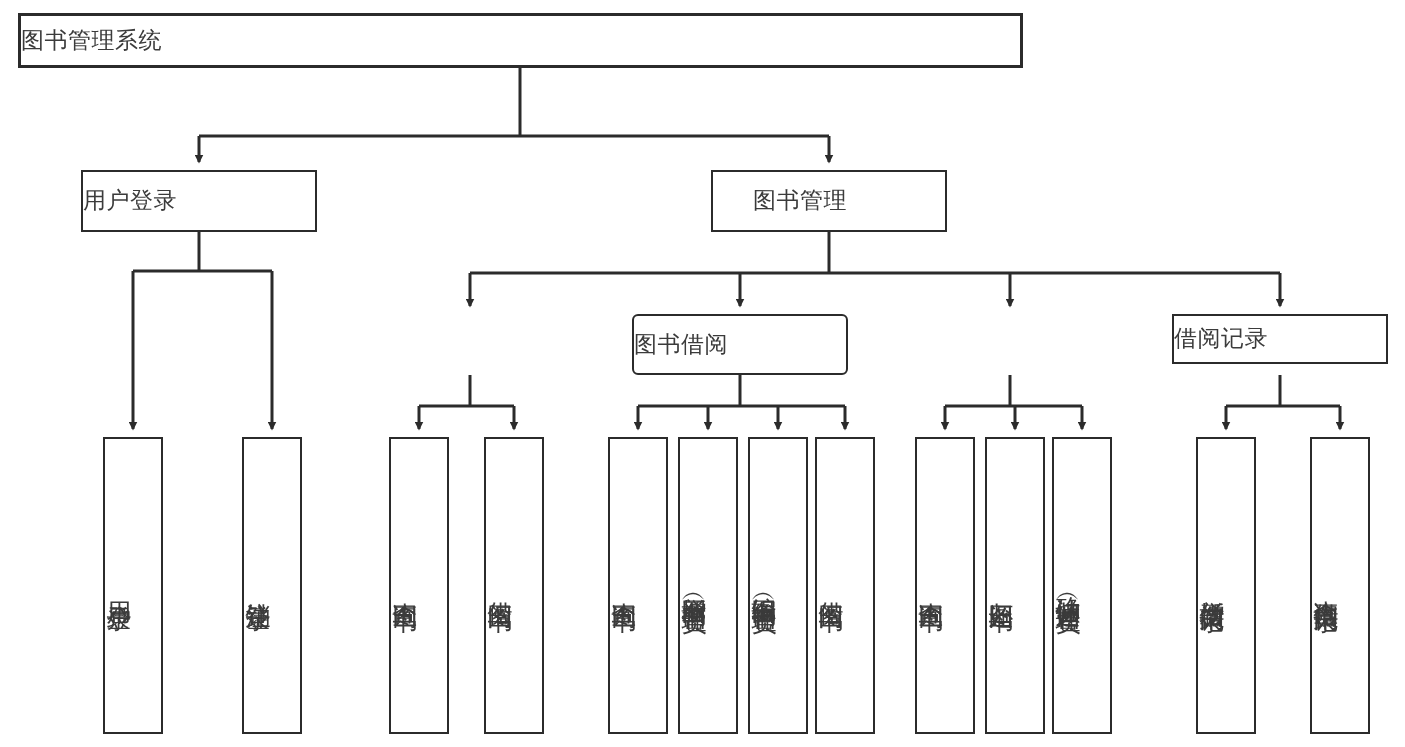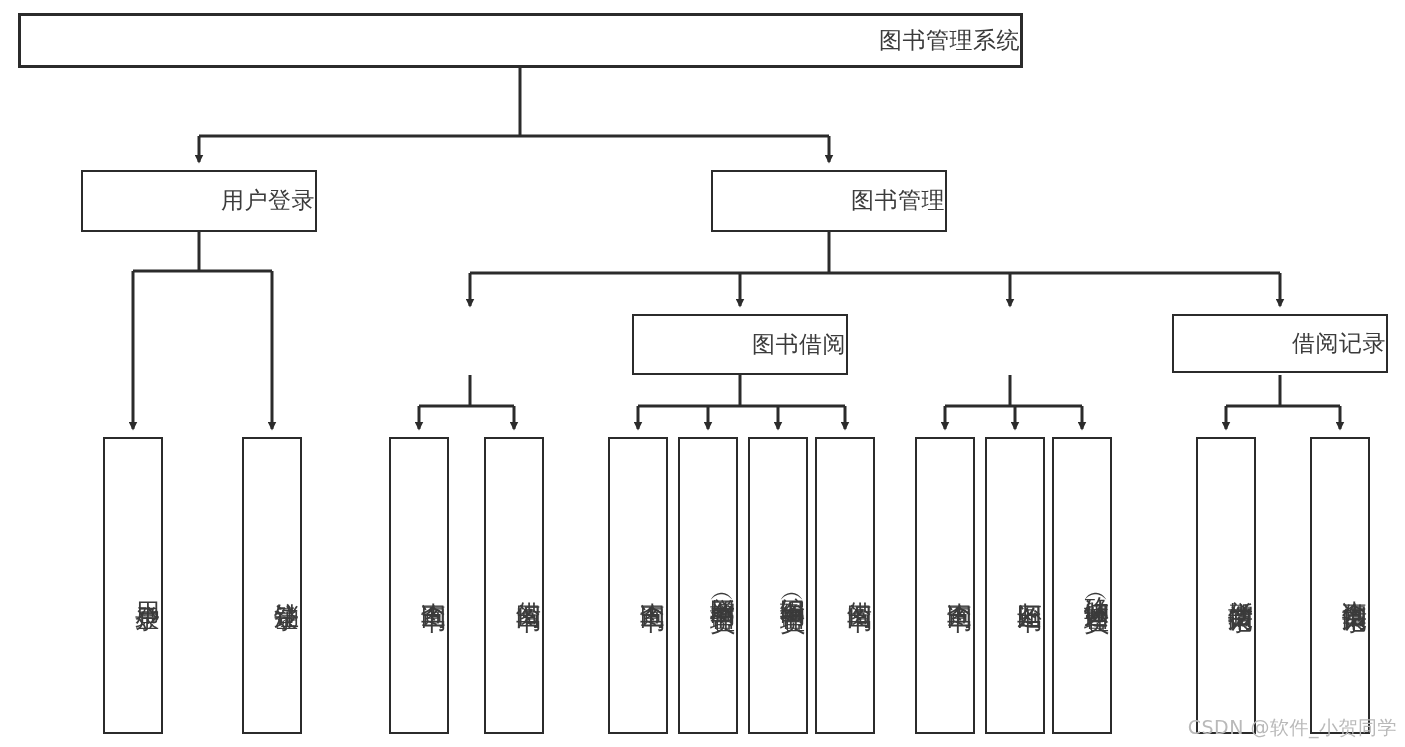--- a/index.html
+++ b/index.html
@@ -26,21 +26,21 @@
     height: 747px;
     pointer-events: none;
   }
   .node {
     position: absolute;
     box-sizing: border-box;
     border: 2px solid #2b2b2b;
     background: #ffffff;
     display: flex;
     align-items: center;
-    justify-content: flex-end;
+    justify-content: flex-start;
     color: #3c3c3c;
   }
   .node.root {
     border-width: 3px;
   }
   .node-label {
     font-size: 23px;
     line-height: 1.18;
     letter-spacing: 0.5px;
     white-space: nowrap;
@@ -120,28 +120,28 @@
     </g>
   </svg>
 
   <div class="node root" style="left:18px; top:13px; width:1005px; height:55px;">
     <span class="node-label">图书管理系统</span>
   </div>
 
   <div class="node" style="left:81px; top:170px; width:236px; height:62px;">
     <span class="node-label">用户登录</span>
   </div>
-  <div class="node" style="left:711px; top:170px; width:236px; height:62px;">
+  <div class="node" style="left:711px; top:170px; width:236px; height:62px;padding-left:40px;">
     <span class="node-label">图书管理</span>
   </div>
 
-  <div class="node" style="left:632px; top:314px; width:216px; height:61px;">
+  <div class="node" style="left:632px; top:314px; width:216px; height:61px;border-radius:6px;">
     <span class="node-label">图书借阅</span>
   </div>
-  <div class="node" style="left:1172px; top:314px; width:216px; height:59px;">
+  <div class="node" style="left:1172px; top:314px; width:216px; height:50px;">
     <span class="node-label">借阅记录</span>
   </div>
 
   <div class="node leaf" style="left:103px; top:437px; width:60px; height:297px;">
     <span class="node-label">用户登录</span>
   </div>
   <div class="node leaf" style="left:242px; top:437px; width:60px; height:297px;">
     <span class="node-label">注销登录</span>
   </div>
   <div class="node leaf" style="left:389px; top:437px; width:60px; height:297px;">
@@ -171,15 +171,14 @@
   <div class="node leaf" style="left:1052px; top:437px; width:60px; height:297px;">
     <span class="node-label">确认归还（管理员）</span>
   </div>
   <div class="node leaf" style="left:1196px; top:437px; width:60px; height:297px;">
     <span class="node-label">新增借阅记录</span>
   </div>
   <div class="node leaf" style="left:1310px; top:437px; width:60px; height:297px;">
     <span class="node-label">查询借阅记录</span>
   </div>
 
-  <div class="watermark">CSDN @软件_小贺同学</div>
 
 </div>
 
 </body></html>

